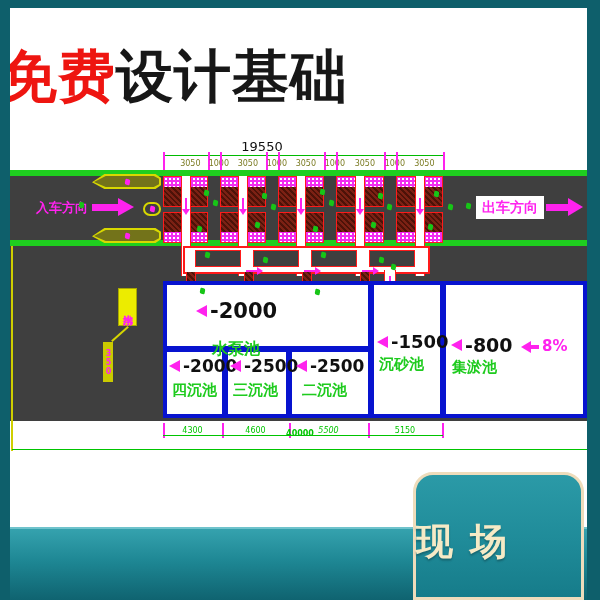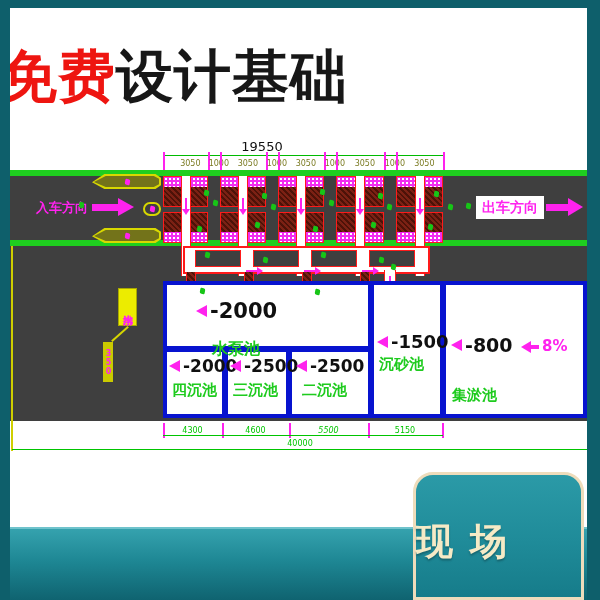--- a/index.html
+++ b/index.html
@@ -237,21 +237,21 @@
   <div class="abs depth" style="left:377px;top:331px;font-size:18px;">
     <span class="tri-left"></span>
     <span>-1500</span>
   </div>
   <div class="abs pname" style="left:379px;top:355px;font-size:15px;">沉砂池</div>
 
   <div class="abs depth" style="left:451px;top:334px;font-size:19px;">
     <span class="tri-left"></span>
     <span>-800</span>
   </div>
-  <div class="abs pname" style="left:452px;top:358px;font-size:15px;margin-top:28px;">集淤池</div>
+  <div class="abs pname" style="left:452px;top:358px;font-size:15px;">集淤池</div>
 
   <div class="abs" style="left:521px;top:341px;width:0;height:0;border-top:6px solid rgba(0,0,0,0);border-bottom:6px solid rgba(0,0,0,0);border-right:10px solid #ff22ee;"></div>
   <div class="abs" style="left:531px;top:345px;width:8px;height:4px;background:#ff22ee;"></div>
   <div class="abs cadtext-m" style="left:542px;top:337px;font-size:15px;">8%</div>
 
   <div class="abs" style="left:118px;top:288px;width:19px;height:38px;background:#ecec00;border:1px solid #a8a800;box-sizing:border-box;display:flex;align-items:center;justify-content:center;">
     <span class="vtext cadtext-m" style="font-size:10px;line-height:1;">排水沟</span>
   </div>
   <div class="abs" style="left:109px;top:333px;width:22px;height:2px;background:#d6d600;transform:rotate(-42deg);"></div>
   <div class="abs" style="left:103px;top:342px;width:10px;height:40px;background:#caca00;display:flex;align-items:center;justify-content:center;">
@@ -265,21 +265,21 @@
       <div class="dimtick-m" style="left: 222px; top: 423px; height: 15px;"></div>
       <div class="dimlabel-g" style="left: 235.5px; top: 426px; width: 40px;">4600</div>
       <div class="dimtick-m" style="left: 289px; top: 423px; height: 15px;"></div>
       <div class="dimlabel-g" style="left: 308.5px; top: 426px; width: 40px; font-style: italic;">5500</div>
       <div class="dimtick-m" style="left: 368px; top: 423px; height: 15px;"></div>
       <div class="dimlabel-g" style="left: 385px; top: 426px; width: 40px;">5150</div>
       <div class="dimtick-m" style="left: 442px; top: 423px; height: 15px;"></div>
     </div>
   <div class="dimline-g" style="left:163px;top:435px;width:280px;"></div>
   <div class="dimline-g" style="left:12px;top:449px;width:575px;"></div>
-  <div class="dimlabel-g" style="left:265px;top:439px;width:70px;">40000</div>
+  <div class="dimlabel-g" style="left:265px;top:429px;width:70px;font-weight:bold;">40000</div>
 
   <div id="glyphs" class="abs">
       <div class="glyph-g" style="left: 79px; top: 202px;"></div>
       <div class="glyph-g" style="left: 213px; top: 200px;"></div>
       <div class="glyph-g" style="left: 271px; top: 204px;"></div>
       <div class="glyph-g" style="left: 329px; top: 200px;"></div>
       <div class="glyph-g" style="left: 387px; top: 204px;"></div>
       <div class="glyph-g" style="left: 448px; top: 204px;"></div>
       <div class="glyph-g" style="left: 466px; top: 203px;"></div>
       <div class="glyph-g" style="left: 204px; top: 190px;"></div>

